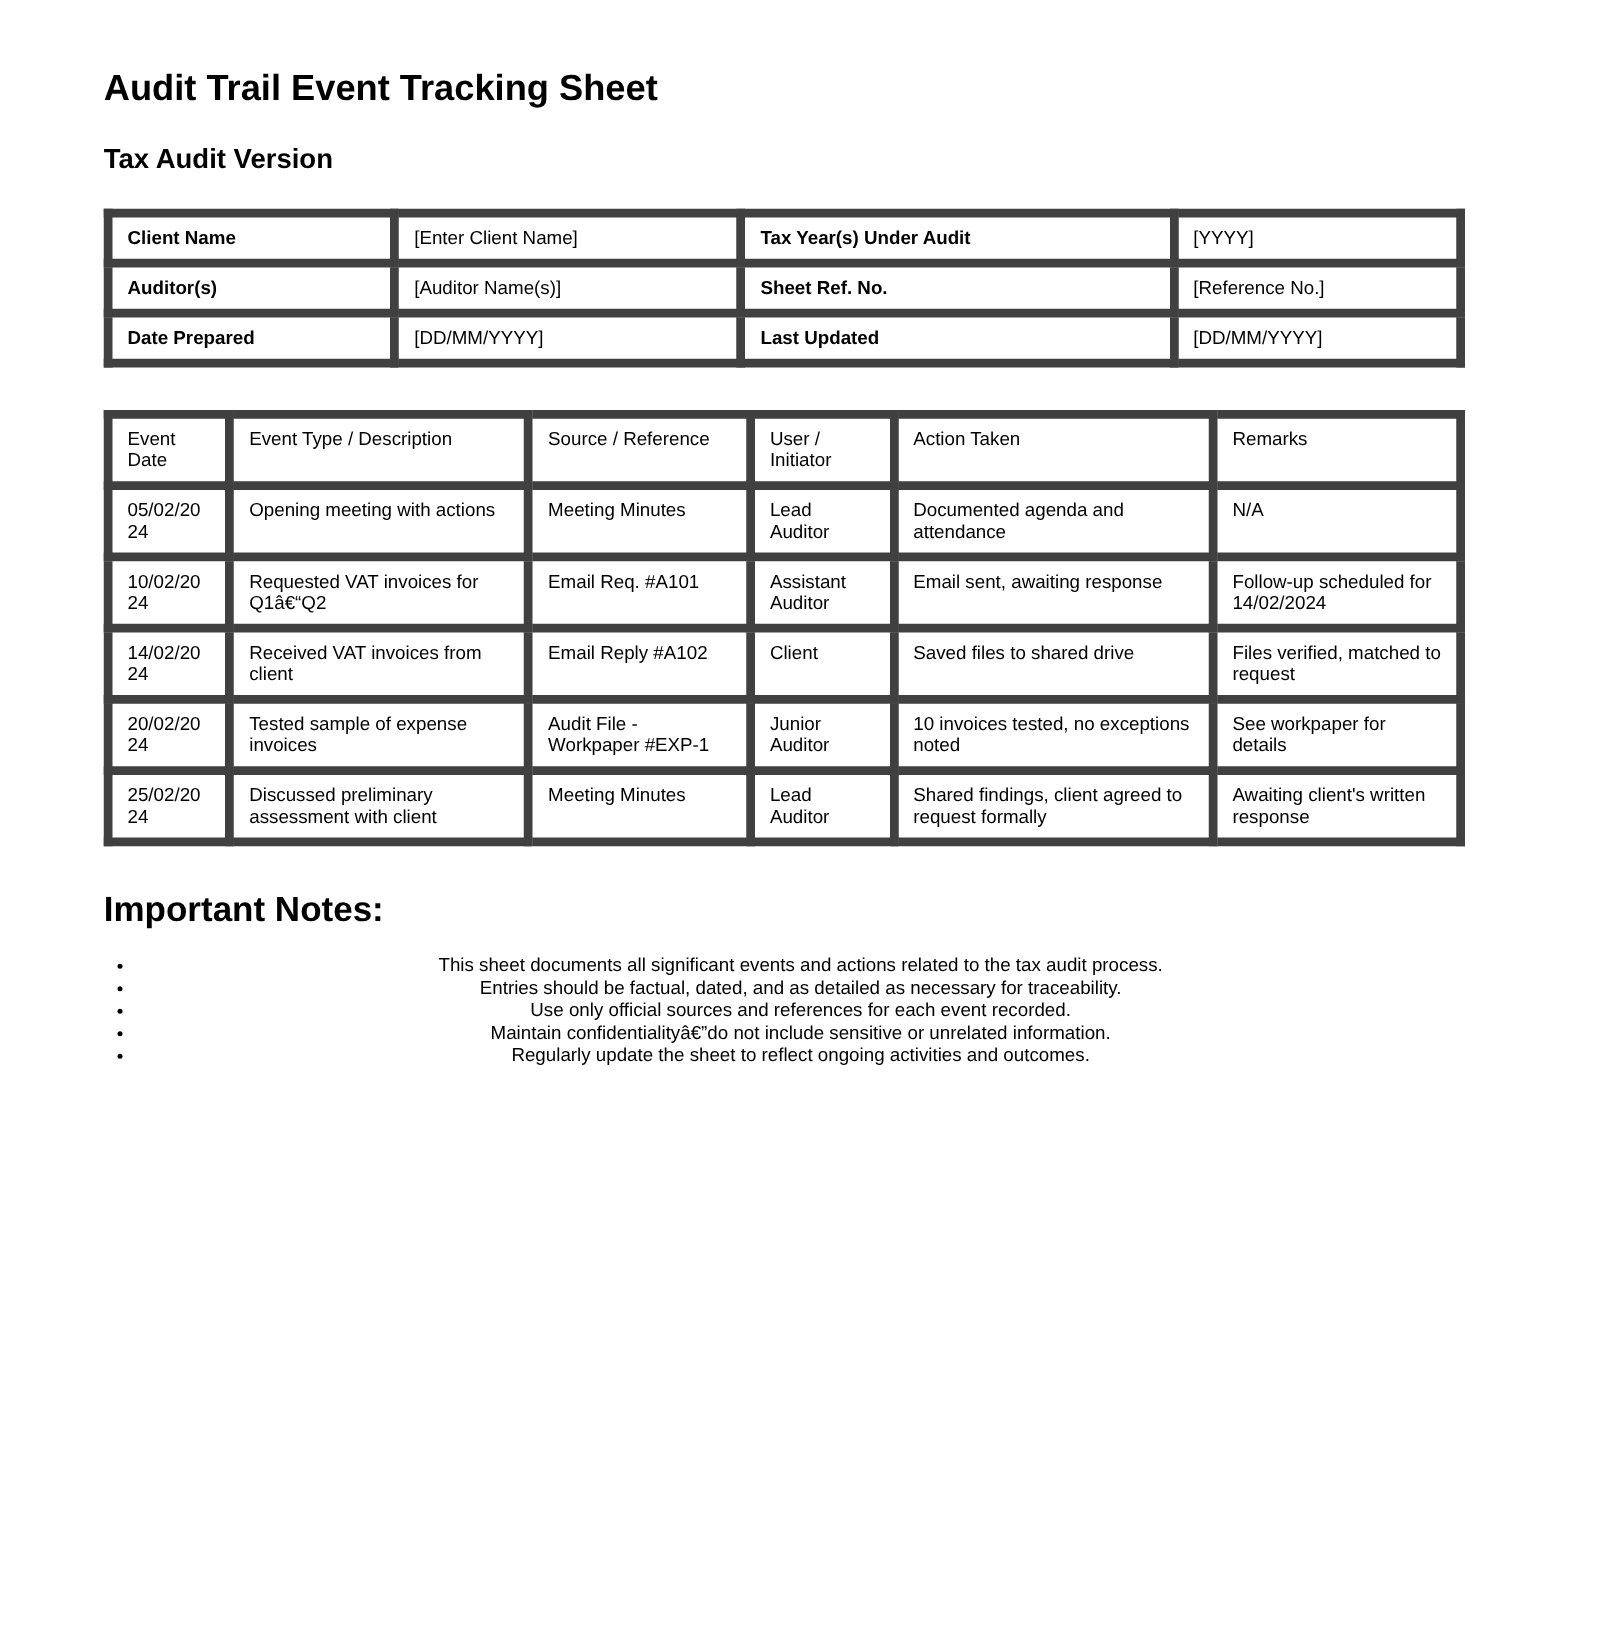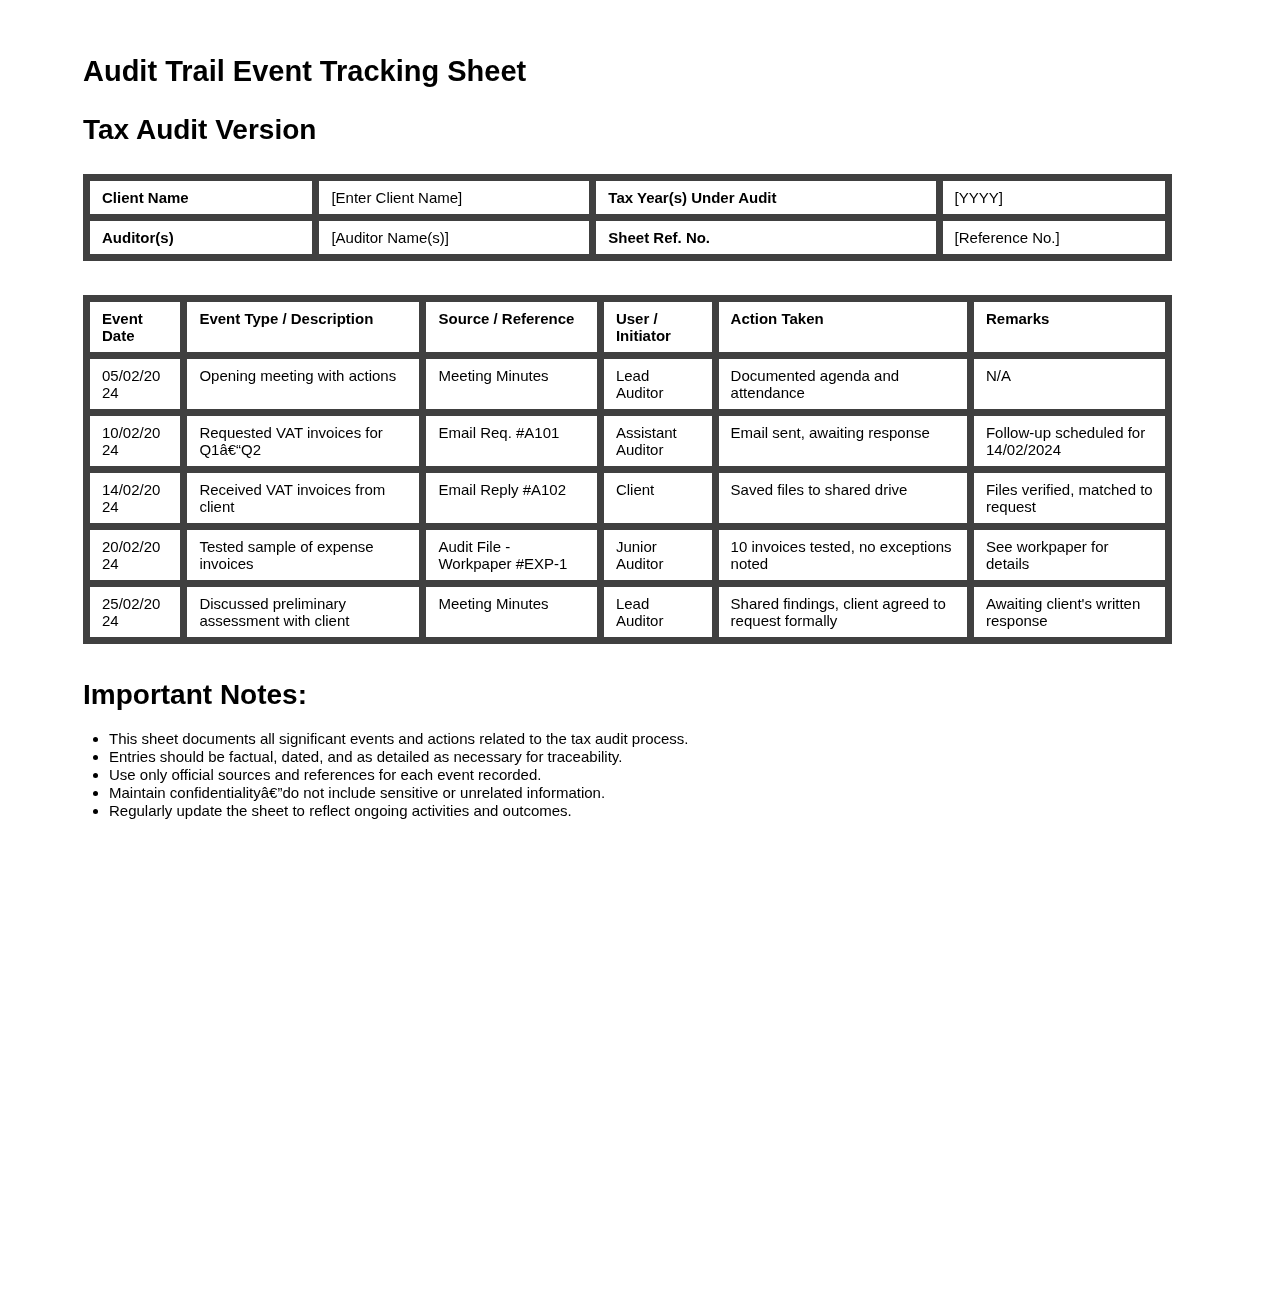--- a/index.html
+++ b/index.html
@@ -19,21 +19,21 @@
     background: #ffffff;
   }
   h1.doc-title {
     margin: 0 0 27px 0;
     font-size: 29px;
     font-weight: bold;
     line-height: 1.1;
   }
   h2.doc-subtitle {
     margin: 0 0 28px 0;
-    font-size: 28px;
+    font-size: 22px;
     font-weight: bold;
     line-height: 1.1;
   }
   table {
     border-collapse: collapse;
     width: 100%;
     table-layout: fixed;
   }
   td, th {
     border: 7px solid #404040;
@@ -51,40 +51,41 @@
   table.meta-table td.label { font-weight: bold; }
   
   table.events-table {
     margin-top: 34px;
   }
   table.events-table th,
   table.events-table td {
     padding: 8px 12px;
   }
   table.events-table th {
-    font-weight: bold;
+    font-weight: normal;
     height: 50px;
   }
   table.events-table td {
     height: 51px;
   }
   h2.notes-heading {
     margin: 36px 0 0 0;
     font-size: 28px;
     font-weight: bold;
     line-height: 1.1;
   }
   ul.notes-list {
     margin: 20px 0 0 0;
     padding: 0 0 0 26px;
   }
   ul.notes-list li {
     margin: 0;
     padding: 0;
     line-height: 18px;
+    text-align: center;
   }
 </style>
 </head>
 <body>
 
 <div class="page">
 
   <h1 class="doc-title">Audit Trail Event Tracking Sheet</h1>
   <h2 class="doc-subtitle">Tax Audit Version</h2>
 
@@ -100,20 +101,26 @@
         <td class="label">Client Name</td>
         <td>[Enter Client Name]</td>
         <td class="label">Tax Year(s) Under Audit</td>
         <td>[YYYY]</td>
       </tr>
       <tr>
         <td class="label">Auditor(s)</td>
         <td>[Auditor Name(s)]</td>
         <td class="label">Sheet Ref. No.</td>
         <td>[Reference No.]</td>
+      </tr>
+      <tr>
+        <td class="label">Date Prepared</td>
+        <td>[DD/MM/YYYY]</td>
+        <td class="label">Last Updated</td>
+        <td>[DD/MM/YYYY]</td>
       </tr>
     </tbody>
   </table>
 
   <table class="events-table">
     <colgroup>
       <col style="width:9.0%">
         <col style="width:22.1%">
         <col style="width:16.4%">
         <col style="width:10.6%">

